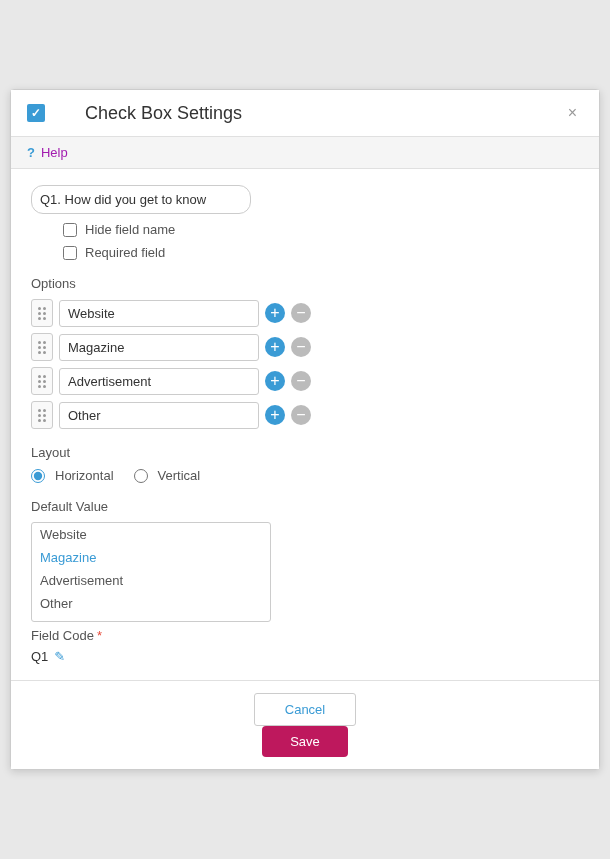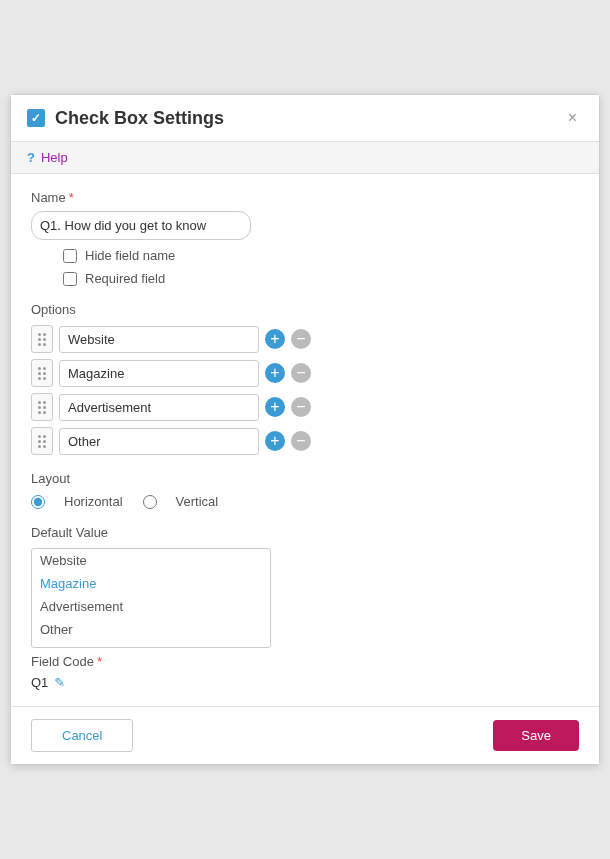--- a/index.html
+++ b/index.html
@@ -41,23 +41,24 @@
       flex-shrink: 0;
     }
     .dialog-header-icon::after {
       content: '✓';
       color: #fff;
       font-size: 12px;
       font-weight: bold;
     }
     .dialog-title {
       font-size: 18px;
-      font-weight: bold;
+      font-weight: normal;
       color: #333;
       flex: 1;
+      margin-left: 30px;
     }
     .close-btn {
       color: #999;
       font-size: 16px;
       cursor: pointer;
       background: none;
       border: none;
       padding: 2px 6px;
     }
     .help-bar {
@@ -195,21 +196,21 @@
     }
     .radio-row {
       display: flex;
       align-items: center;
       gap: 20px;
       margin-top: 6px;
     }
     .radio-item {
       display: flex;
       align-items: center;
-      gap: 19px;
+      gap: 10px;
       cursor: pointer;
     }
     .radio-item input[type="radio"] {
       accent-color: #3a9bd5;
       width: 14px;
       height: 14px;
     }
     .radio-label {
       font-size: 13px;
       color: #555;
@@ -253,20 +254,21 @@
       font-size: 13px;
       cursor: pointer;
     }
     .dialog-footer {
       padding: 12px 20px;
       border-top: 1px solid #e0e0e0;
       display: flex;
       justify-content: space-between;
       align-items: center;
       background: #fff;
+      flex-direction: column;
     }
     .cancel-btn {
       padding: 8px 30px;
       border: 1px solid #ccc;
       border-radius: 3px;
       background: #fff;
       color: #3a9bd5;
       font-size: 13px;
       cursor: pointer;
     }
@@ -292,23 +294,20 @@
   </div>
 
   <div class="help-bar">
     <span class="help-icon">?</span>
     <span class="help-text">Help</span>
   </div>
 
   <div class="dialog-body">
 
     <div>
-      <div class="field-label">
-        <span>Name</span><span class="required-star">*</span>
-      </div>
       <input type="text" class="text-input" value="Q1. How did you get to know" style="">
       <div class="checkbox-row">
         <input type="checkbox" style="">
         <span class="checkbox-label">Hide field name</span>
       </div>
       <div class="checkbox-row">
         <input type="checkbox" style="">
         <span class="checkbox-label">Required field</span>
       </div>
     </div>

